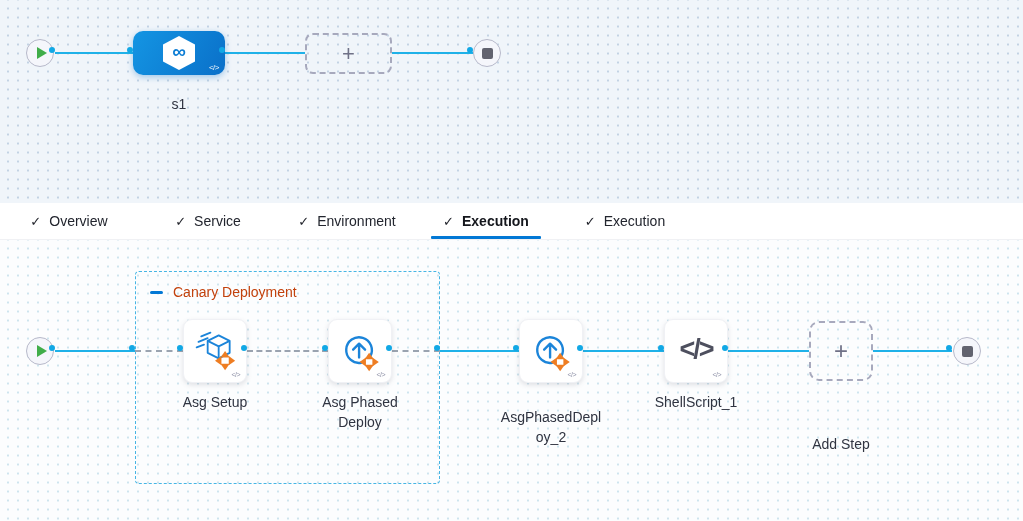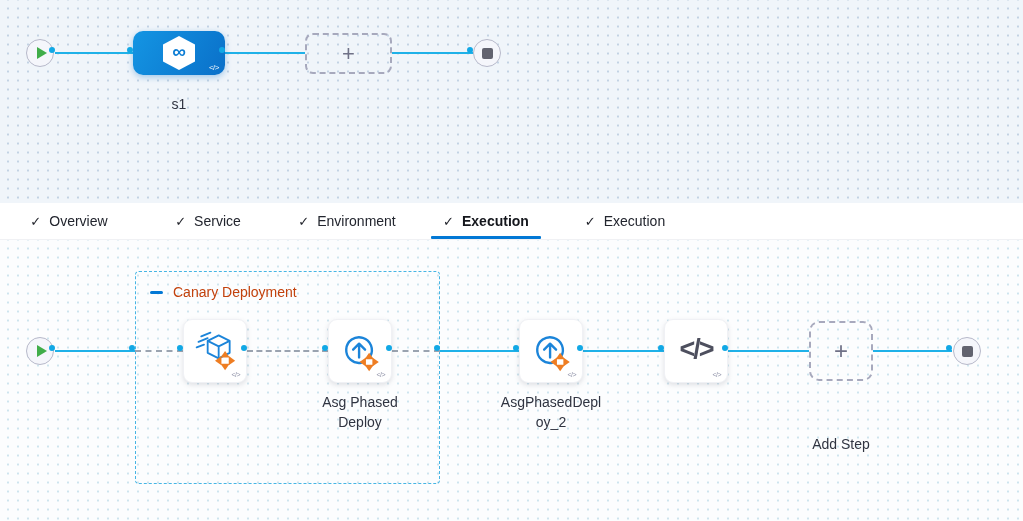--- a/index.html
+++ b/index.html
@@ -198,20 +198,21 @@
       <path d="M16 13 L28 19 L40 13 M28 19 L28 32" fill="none" stroke="#1b84d9" stroke-width="2" stroke-linejoin="round"></path>
       <g fill="#ee7d22">
         <path d="M35 24 L40 31 L30 31 Z"></path>
         <path d="M35 45 L40 38 L30 38 Z"></path>
         <path d="M24 34.5 L31 29.5 L31 39.5 Z"></path>
         <path d="M46 34.5 L39 29.5 L39 39.5 Z"></path>
       </g>
     </svg>
     <span class="code-badge-gray">&lt;/&gt;</span>
   </div>
+  <div class="graph-label step-label" style="left:155px; width:120px;">Asg Setup</div>
 
   <div class="step-card" style="left:328px;">
     <svg width="44" height="44" viewBox="0 0 48 48">
       <path d="M35.1 30 A14 14 0 1 0 25.4 36.8" fill="none" stroke="#1b84d9" stroke-width="2.6" stroke-linecap="round"></path>
       <path d="M23 31 L23 17 M16.5 22.5 L23 16 L29.5 22.5" fill="none" stroke="#1b84d9" stroke-width="2.6" stroke-linecap="round" stroke-linejoin="round"></path>
       <g fill="#ee7d22">
         <path d="M34 26 L39 33 L29 33 Z"></path>
         <path d="M34 46 L39 39 L29 39 Z"></path>
         <path d="M23.5 36 L30.5 31 L30.5 41 Z"></path>
         <path d="M44.5 36 L37.5 31 L37.5 41 Z"></path>
@@ -227,26 +228,27 @@
       <path d="M23 31 L23 17 M16.5 22.5 L23 16 L29.5 22.5" fill="none" stroke="#1b84d9" stroke-width="2.6" stroke-linecap="round" stroke-linejoin="round"></path>
       <g fill="#ee7d22">
         <path d="M34 26 L39 33 L29 33 Z"></path>
         <path d="M34 46 L39 39 L29 39 Z"></path>
         <path d="M23.5 36 L30.5 31 L30.5 41 Z"></path>
         <path d="M44.5 36 L37.5 31 L37.5 41 Z"></path>
       </g>
     </svg>
     <span class="code-badge-gray">&lt;/&gt;</span>
   </div>
-  <div class="graph-label step-label wrap-any" style="left:498px; width:106px;">AsgPhasedDeploy_2</div>
+  <div class="graph-label step-label wrap-any" style="left:498px; width:106px;margin-top:15px;">AsgPhasedDeploy_2</div>
 
   <div class="step-card" style="left:664px;">
     <span class="shell-glyph">&lt;/&gt;</span>
     <span class="code-badge-gray">&lt;/&gt;</span>
   </div>
+  <div class="graph-label step-label" style="left:636px; width:120px;">ShellScript_1</div>
 
   <div class="dashed-box" style="left:809px; top:321px; width:64px; height:60px; border-radius:10px;">
     <span class="plus" style="font-size:24px;">+</span>
   </div>
   <div class="graph-label step-label" style="left:801px; width:80px; top:393px;margin-top:41px;">Add Step</div>
 
   <div class="node-circle" style="left:953px; top:337px;">
     <div class="stop-sq"></div>
   </div>
 

